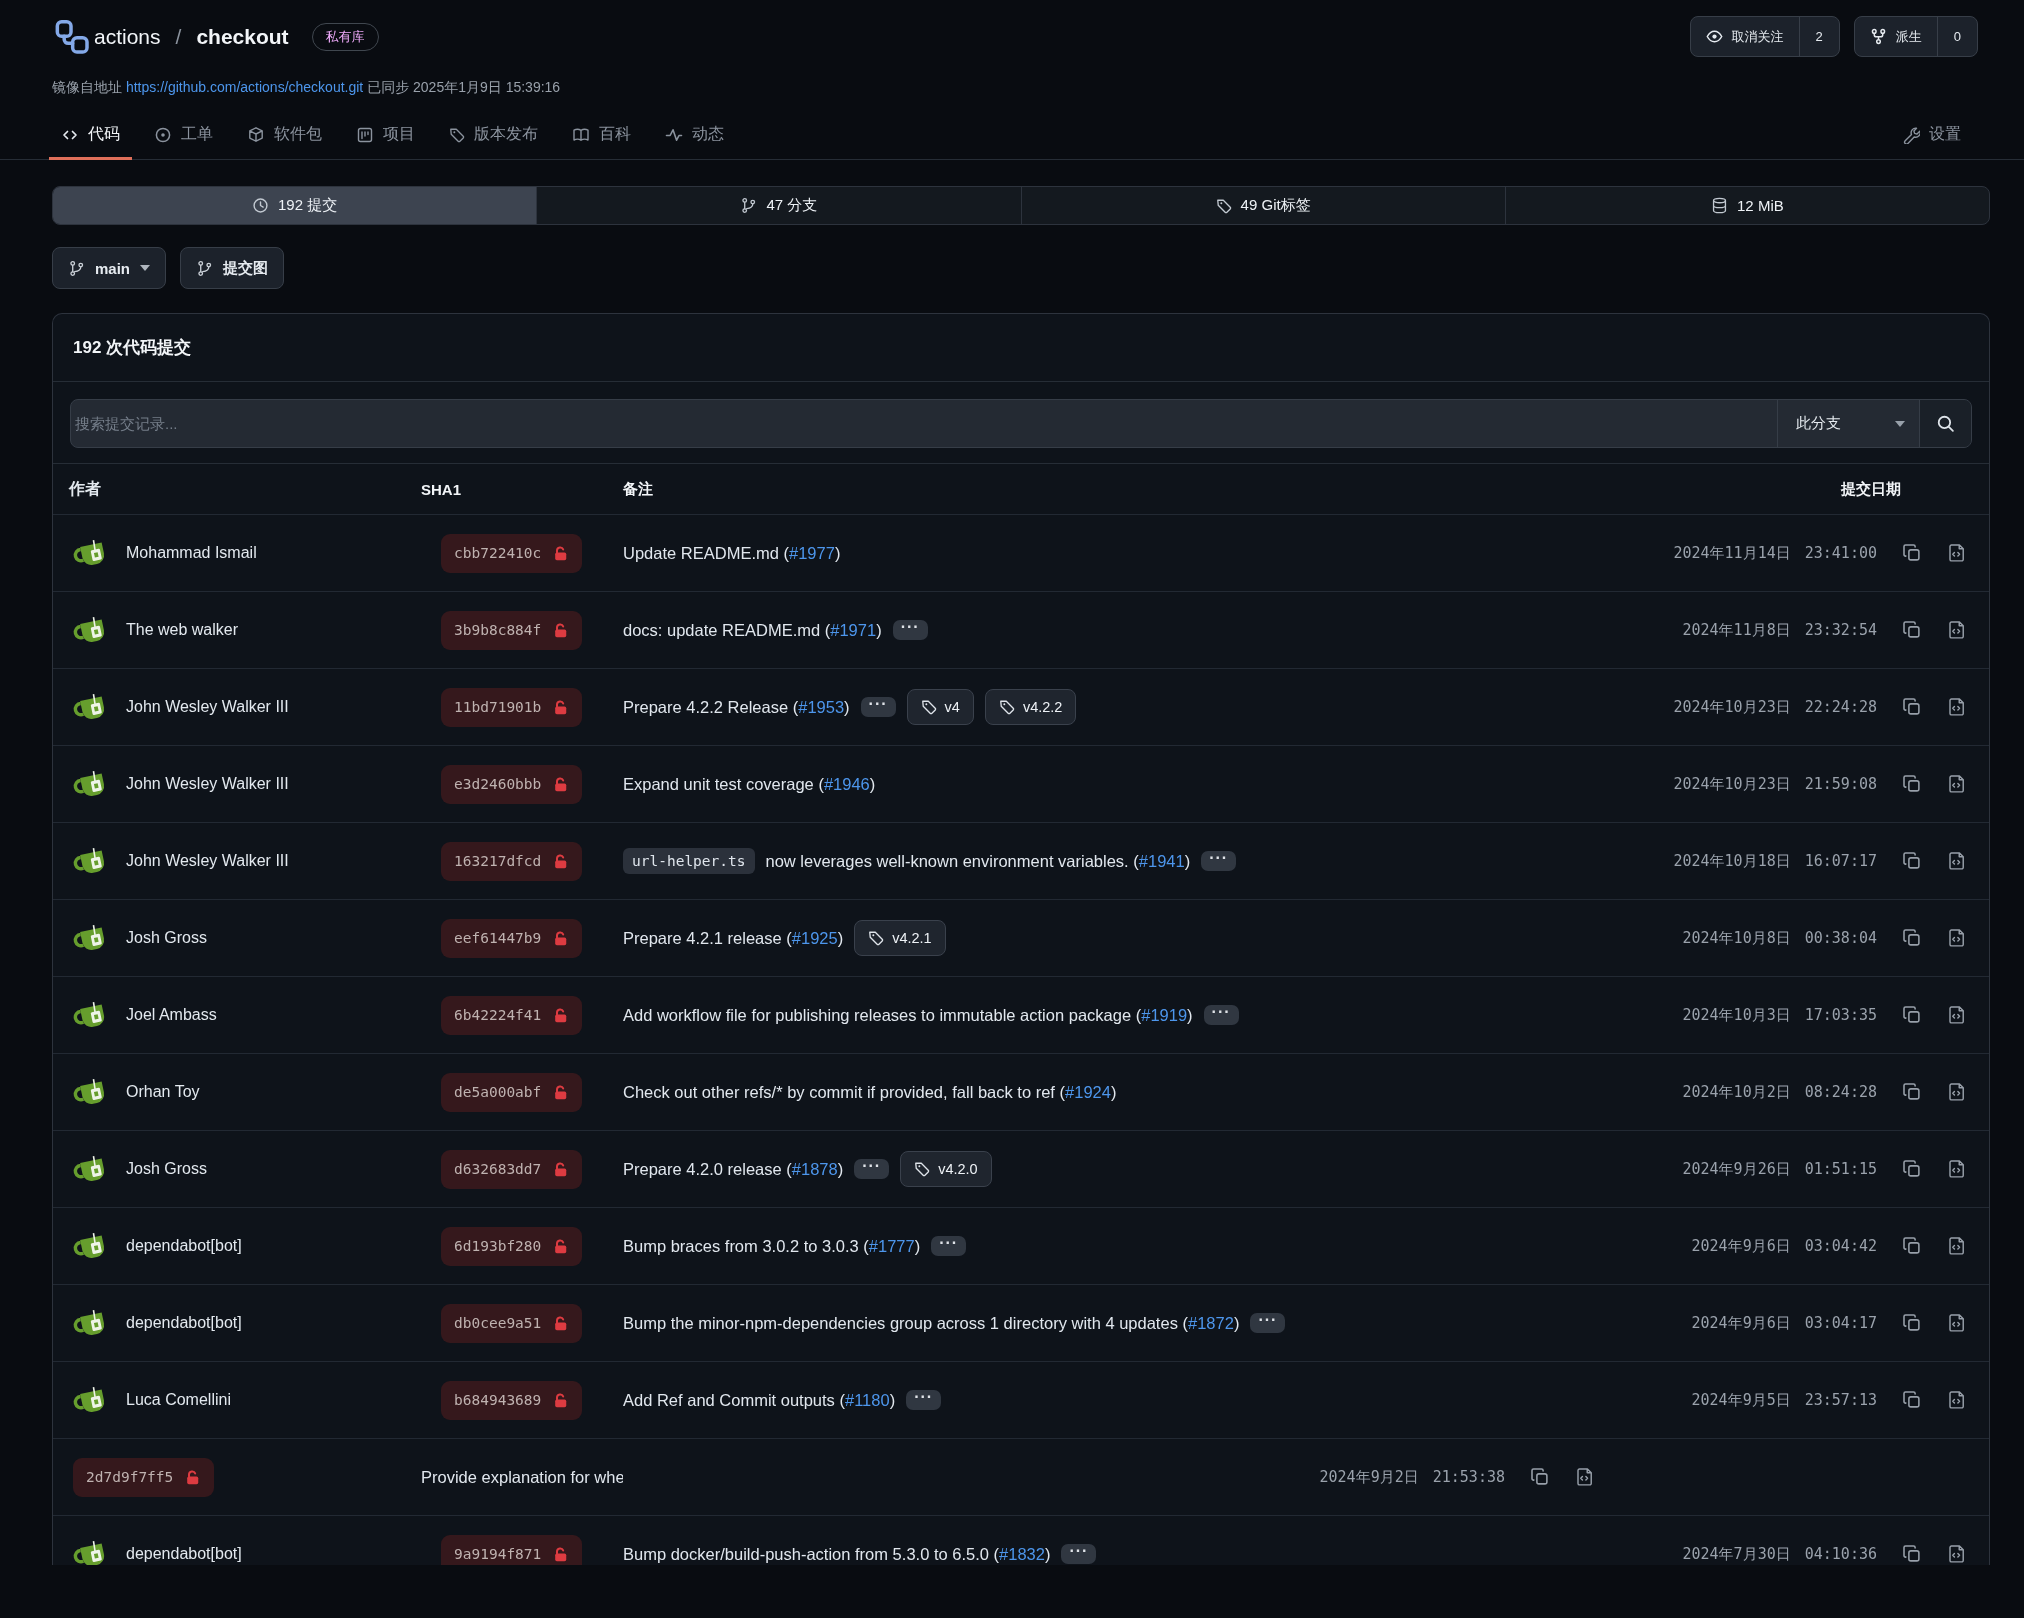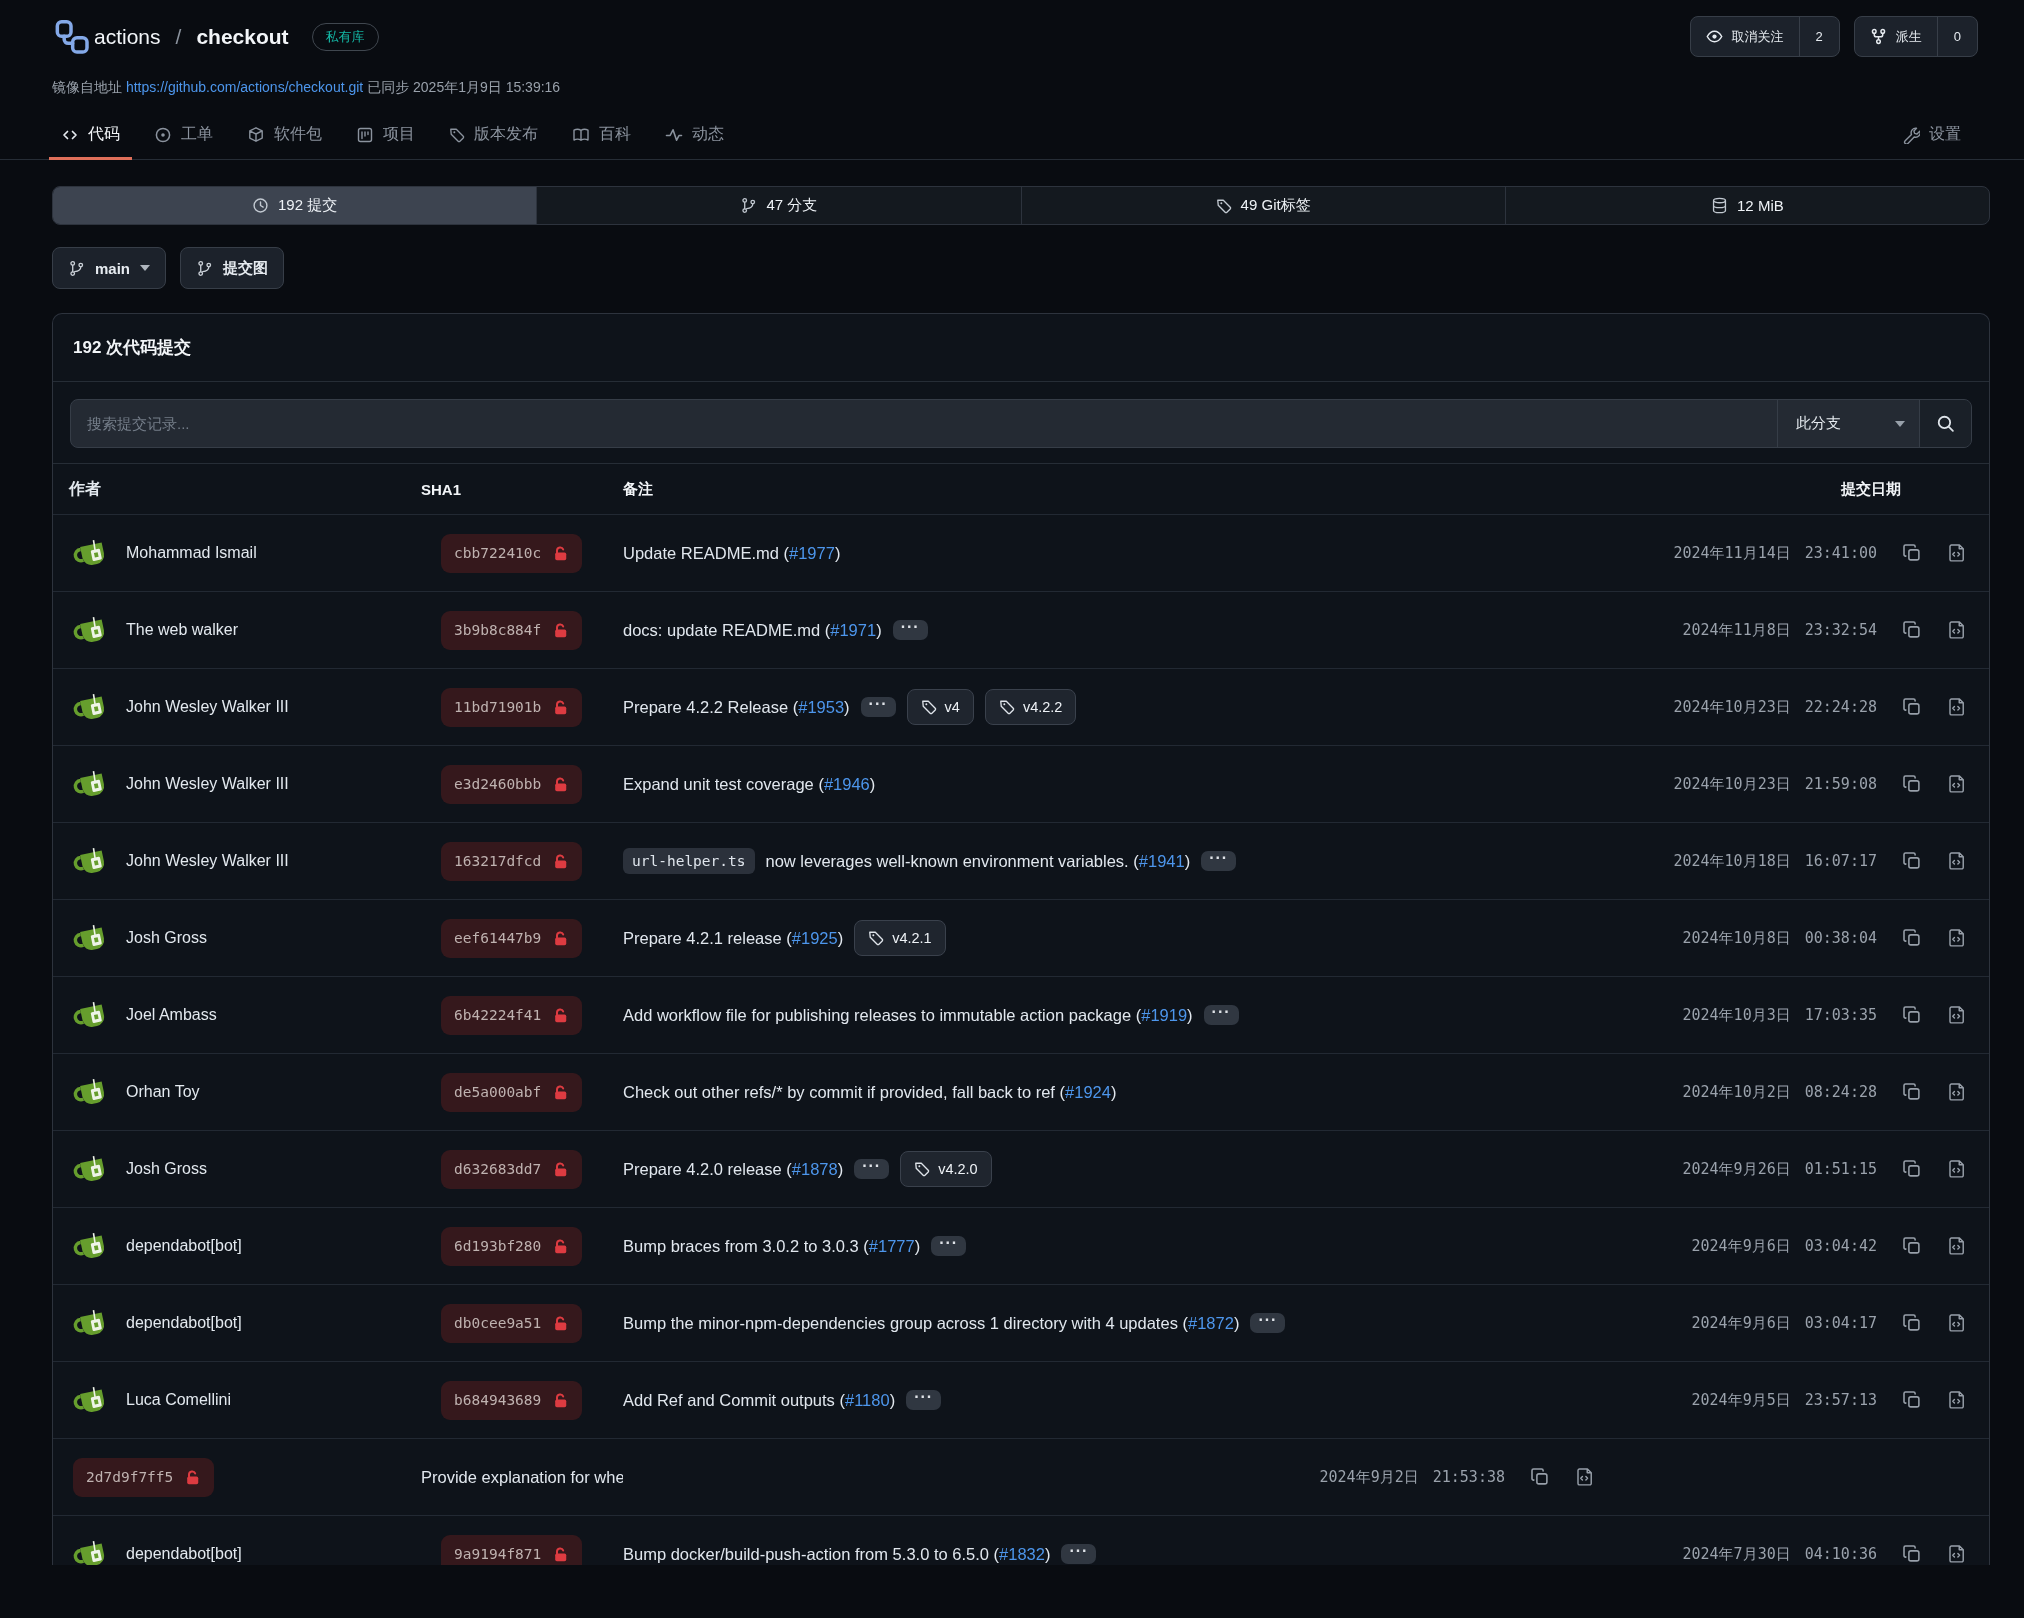--- a/index.html
+++ b/index.html
@@ -12,21 +12,21 @@
   svg { display:block; }
   a { text-decoration:none; }
 
   
   .top-header { display:flex; align-items:center; padding:16px 46px 0 52px; }
   .repo-title { display:flex; align-items:center; gap:13px; font-size:21px; }
   .repo-owner { color:#f2f5f8; }
   .repo-sep { color:#8b939e; margin:0 2px; }
   .repo-name { color:#f2f5f8; font-weight:700; }
   .visibility-badge {
-    margin-left:10px; border:1px solid #40474f; color:#14b8a6;
+    margin-left:10px; border:1px solid #40474f; color:#f0abfc;
     border-radius:18px; padding:4px 13px; font-size:13px;
   }
   .header-actions { margin-left:auto; display:flex; gap:14px; }
   .btn-group {
     display:flex; align-items:stretch; height:41px;
     background:#1c222b; border:1px solid #373e48; border-radius:8px; overflow:hidden;
     font-size:13px; color:#e6ebf0;
   }
   .btn-main { display:flex; align-items:center; gap:9px; padding:0 15px; cursor:pointer; }
   .btn-count { display:flex; align-items:center; padding:0 16px; border-left:1px solid #373e48; cursor:pointer; }
@@ -82,21 +82,21 @@
   .panel-header {
     padding:22px 20px; font-size:17px; font-weight:700; color:#f2f5f8;
     border-bottom:1px solid #262d36;
   }
   .search-wrap { padding:17px 17px 15px 17px; }
   .search-group {
     display:flex; align-items:stretch; height:49px;
     background:#242a33; border:1px solid #363d47; border-radius:8px; overflow:hidden;
   }
   .search-input {
-    flex:1; background:transparent; border:none; outline:none; padding:0 16px;
+    flex:1; background:transparent; border:none; outline:none; padding:0 4px;
     color:#fca5a5; font-size:15px; font-family:"Liberation Sans","DejaVu Sans",sans-serif;
   }
   .search-input::placeholder { color:#747d89; }
   .search-scope {
     display:flex; align-items:center; gap:54px; padding:0 14px 0 18px;
     border-left:1px solid #363d47; font-size:15px; color:#e6ebf0; cursor:pointer;
   }
   .search-scope .caret-down { border-top-color:#98a0aa; }
   .search-btn {
     width:52px; display:flex; align-items:center; justify-content:center;

